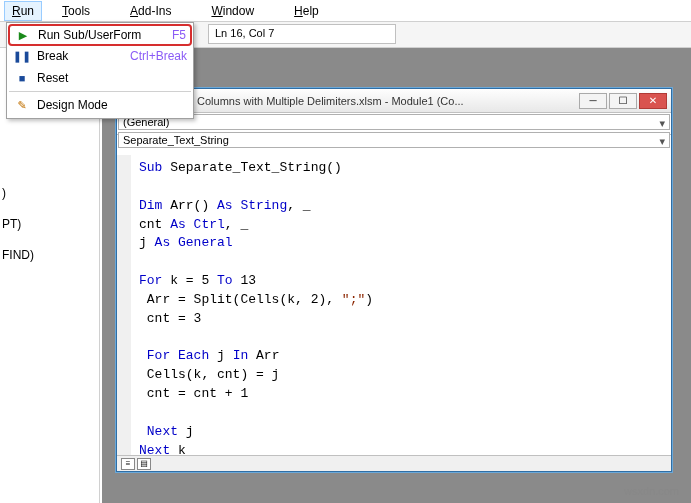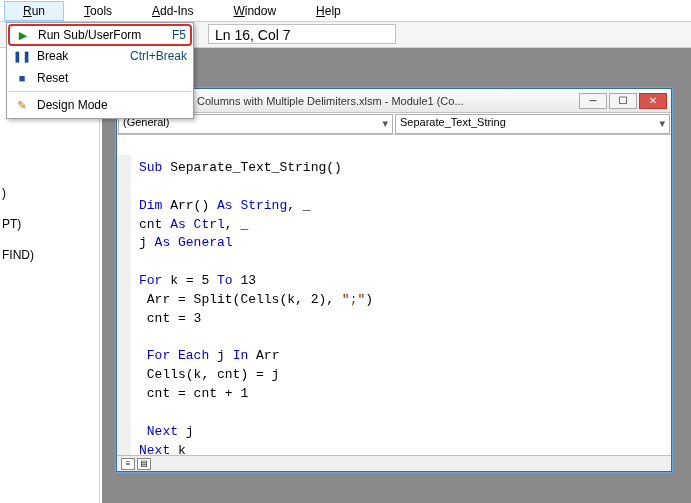--- a/index.html
+++ b/index.html
@@ -19,37 +19,37 @@
   border-bottom: 1px solid #d0d0d0;
   background: #fff;
 }
 .menubar .mitem {
   padding: 3px 20px;
   cursor: default;
 }
 .menubar .mitem.open {
   background: #e5f3ff;
   border: 1px solid #99ccff;
-  padding: 2px 18px;
+  padding: 2px 7px;
 }
 .menubar .mitem u { text-decoration: underline; }
 .toolbar {
   height: 26px;
   background: #f5f5f5;
   border-bottom: 1px solid #d0d0d0;
   position: relative;
 }
 .statusbox {
   position: absolute;
   left: 208px; top: 2px;
   width: 188px; height: 20px;
   background: #fff;
   border: 1px solid #c0c0c0;
   padding: 2px 6px;
-  font-size: 14px;
+  font-size: 11px;
 }
 .dropdown-menu {
   position: absolute;
   left: 6px; top: 22px;
   width: 188px;
   background: #fff;
   border: 1px solid #a0a0a0;
   box-shadow: 2px 2px 4px rgba(0,0,0,0.25);
   z-index: 100;
   padding: 2px;
@@ -60,21 +60,21 @@
   height: 22px;
   padding: 0 4px;
 }
 .dropdown-menu .drow .dicon {
   width: 18px; height: 16px;
   display: flex; align-items: center; justify-content: center;
   margin-right: 6px;
   font-size: 11px;
 }
 .dropdown-menu .drow .dlabel { flex: 1; }
-.dropdown-menu .drow .dshort { color: #0c4a6e; margin-left: 8px; }
+.dropdown-menu .drow .dshort { color: #8b5cf6; margin-left: 8px; }
 .dropdown-menu .hl {
   border: 2px solid #d62e2e;
   border-radius: 4px;
   margin: -1px;
 }
 .left-pane {
   position: absolute;
   left: 0; top: 48px;
   width: 100px; height: 455px;
   background: #fff;
@@ -128,20 +128,21 @@
   display: flex; align-items: center; justify-content: center;
   font-size: 10px; line-height: 1;
 }
 .titlebar .tbtn.close {
   background: #d9534f; color: #fff; border-color: #b03a36;
 }
 .combos {
   height: 22px;
   display: flex;
   border-bottom: 1px solid #c0c0c0;
+  flex-direction: column;
 }
 .combos select, .combos .cbox {
   flex: 1;
   height: 20px;
   margin: 1px;
   border: 1px solid #b0b0b0;
   background: #fff;
   font-size: 11px;
   padding: 1px 4px;
   appearance: none;

